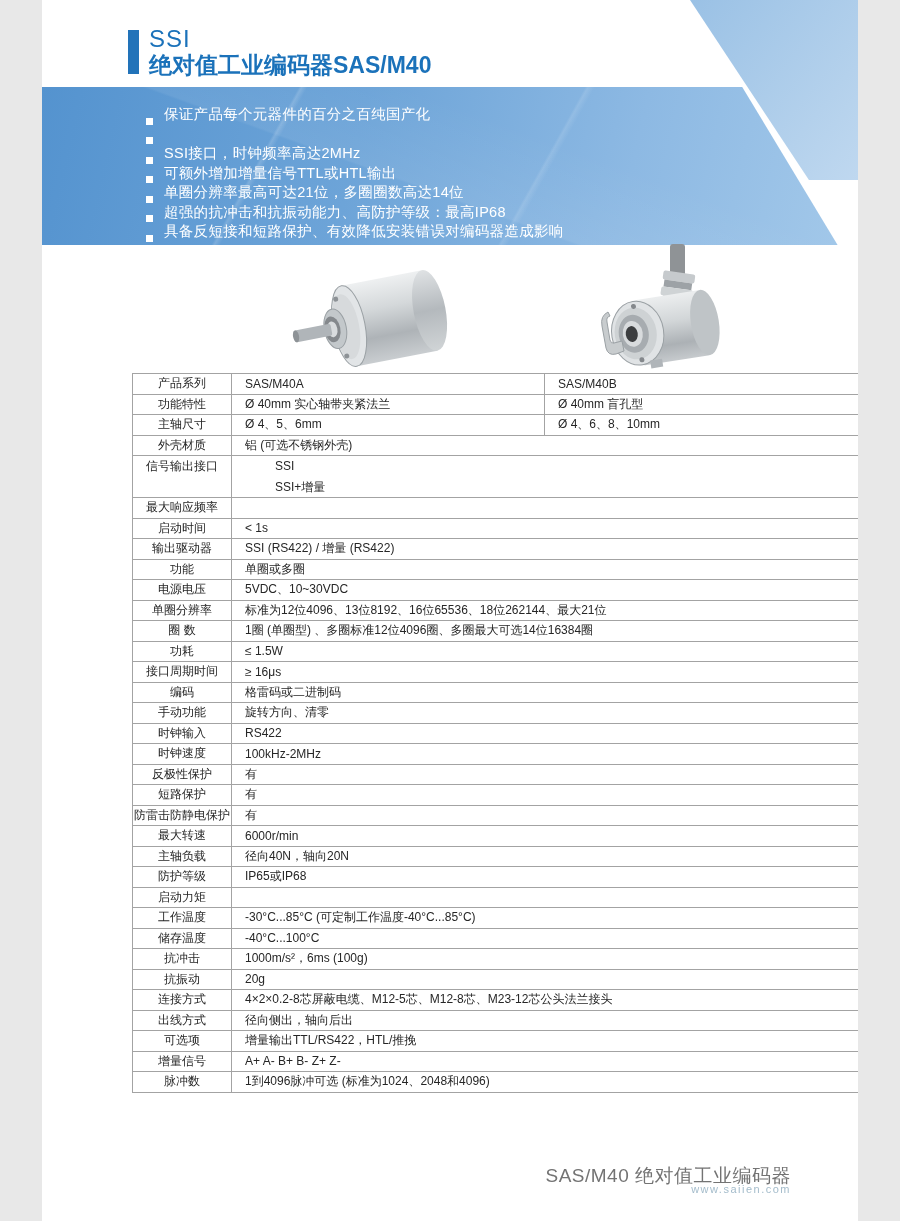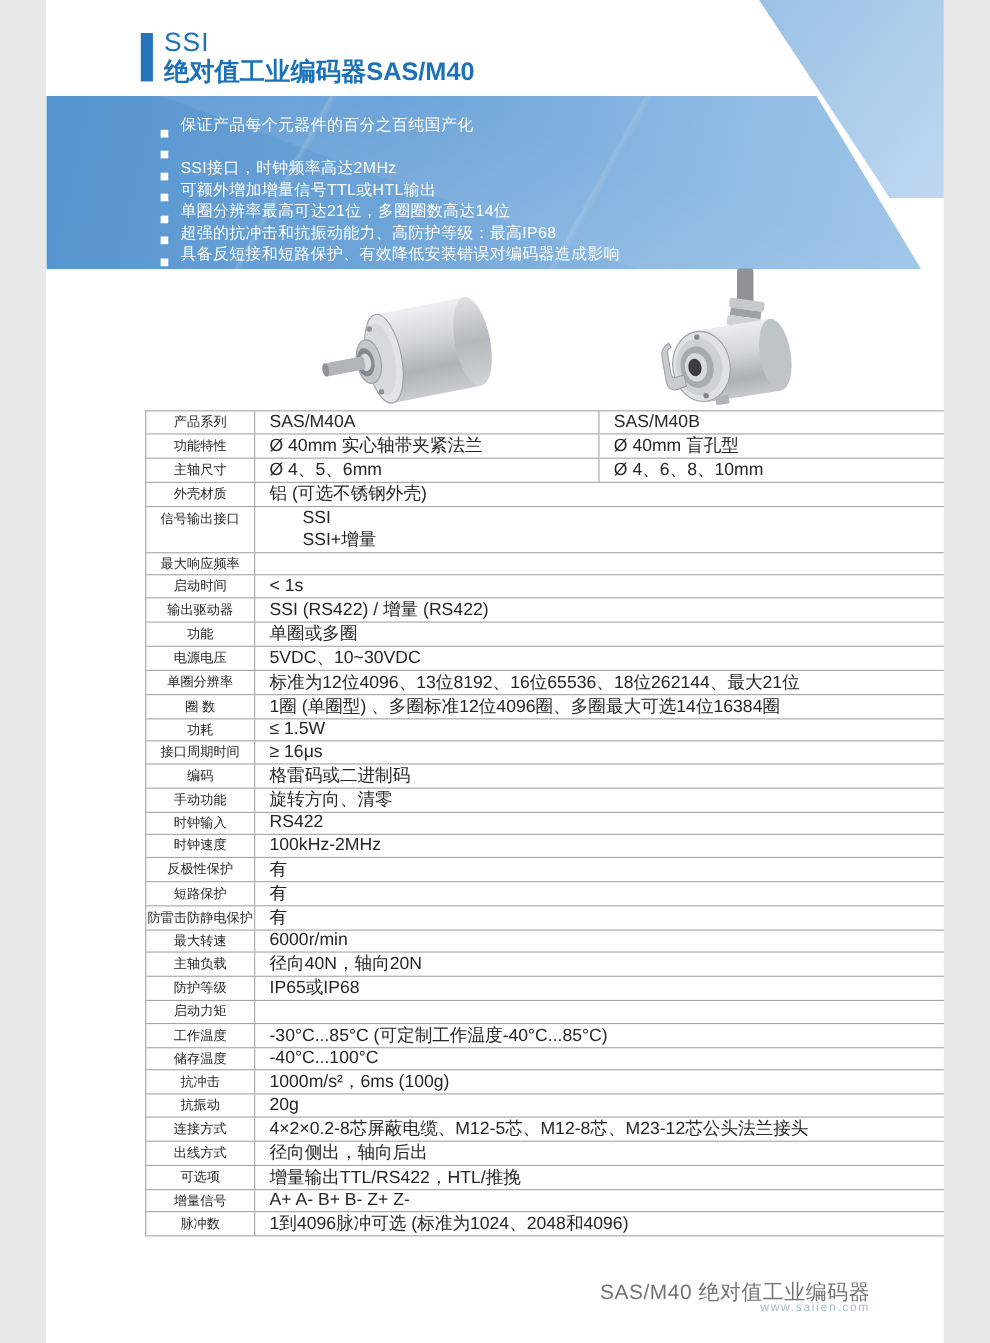--- a/index.html
+++ b/index.html
@@ -59,21 +59,21 @@
   .t-row.double { min-height:41px;gap:30px; }
   .t-label {
     flex:0 0 99px; width:99px; border-right:1px solid #a3a3a3;
     display:flex; align-items:center; justify-content:center;
     font-size:12px; text-align:center; white-space:nowrap; padding:0 1px;
   }
   .t-row.double .t-label { align-items:flex-start; }
   .t-row.double .t-label span { line-height:20.5px; }
   .t-val {
     display:flex; align-items:center; padding-left:13px;
-    font-size:16px; white-space:nowrap;
+    font-size:12px; white-space:nowrap;
   }
   .t-val.v-full { flex:1 1 auto; }
   .t-val.v-first { flex:0 0 312px; width:312px; }
   .t-val.v-second { flex:1 1 auto; border-left:1px solid #a3a3a3; }
   .t-val.v-stack { flex:1 1 auto; flex-direction:column; align-items:flex-start; justify-content:center; }
   .t-val.v-stack .stack-line { line-height:20.5px; height:20.5px; }
 
   
   .footer-text { position:absolute; right:67px; top:1168px; text-align:right; }
   .footer-title { font-size:19px; color:#737373; letter-spacing:.5px; line-height:16px; }

